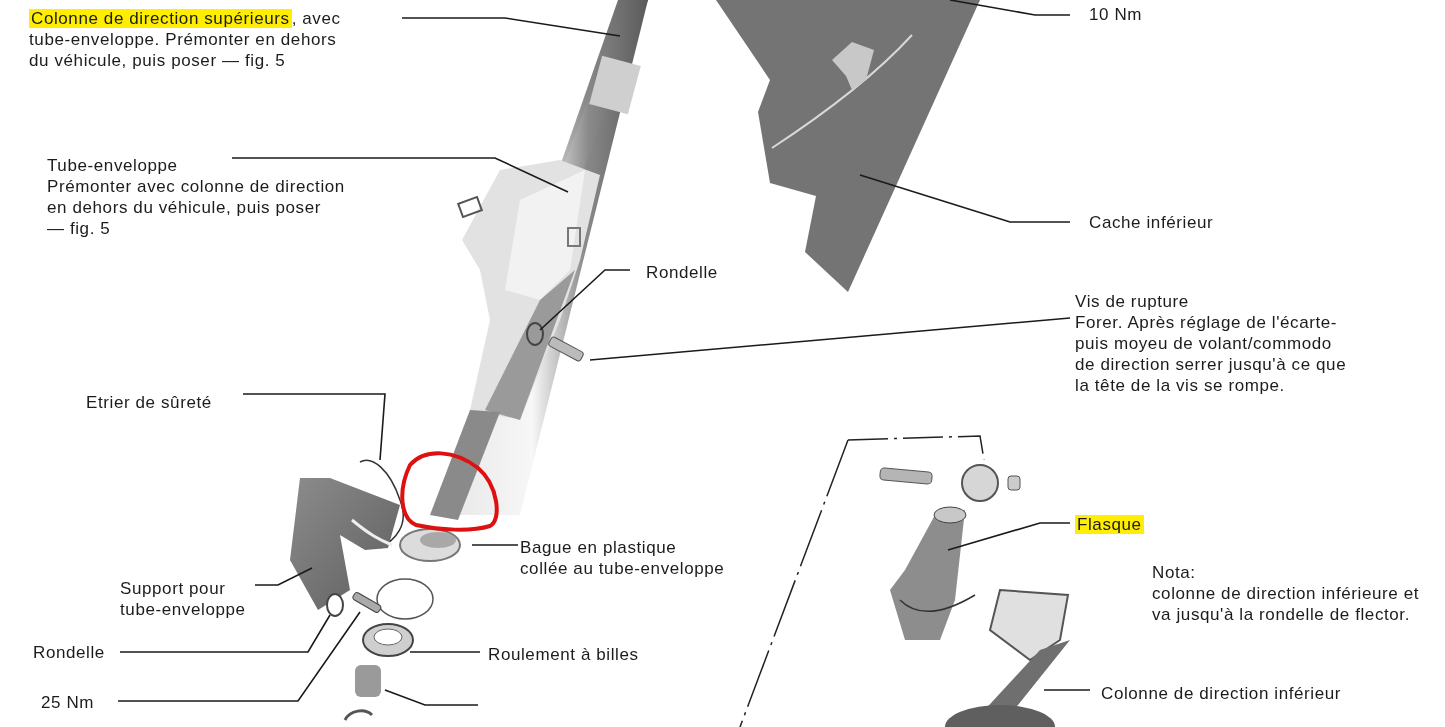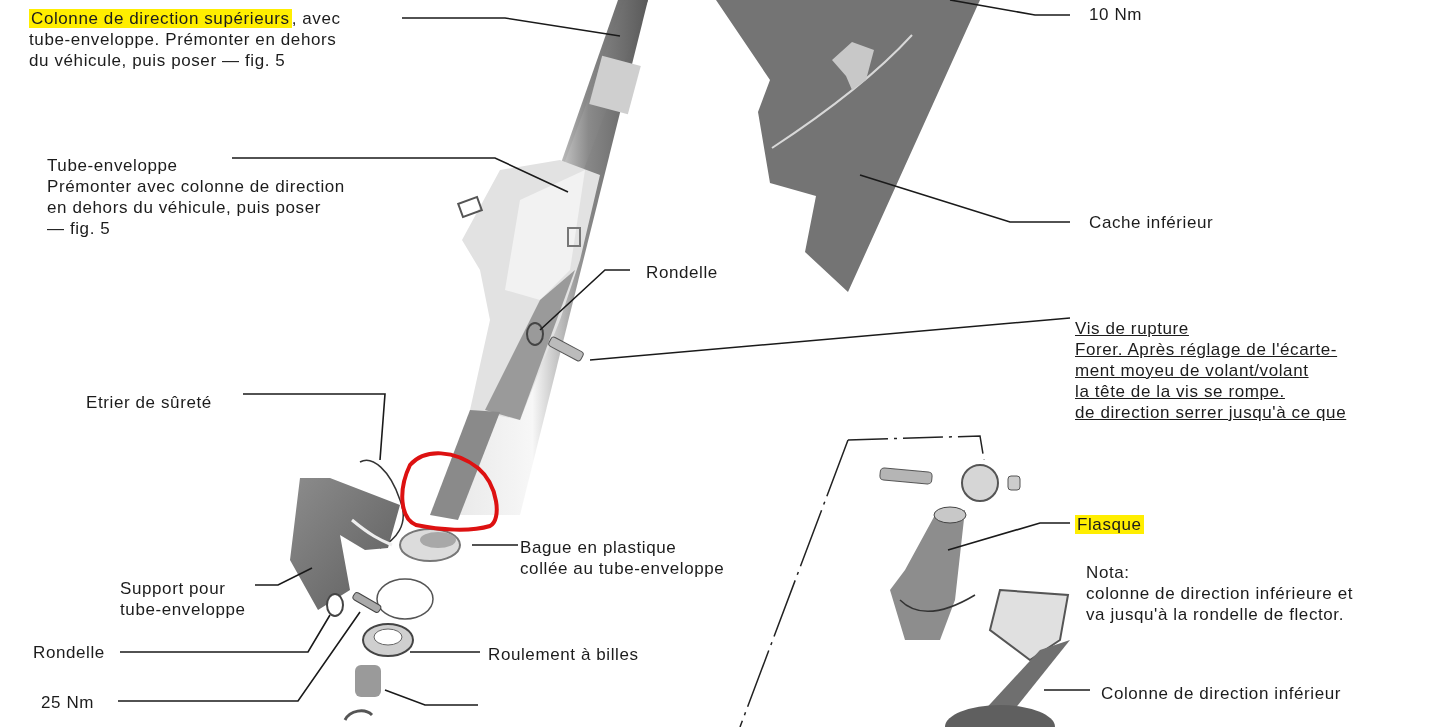--- a/index.html
+++ b/index.html
@@ -131,26 +131,26 @@
 </div>
 
 <div class="label" style="left:1089px;top:212px;">
   <span class="title">Cache inférieur</span>
 </div>
 
 <div class="label" style="left:646px;top:262px;">
   <span class="title">Rondelle</span>
 </div>
 
-<div class="label" style="left:1075px;top:318px;text-decoration:underline;">
+<div class="label" style="left:1075px;top:291px;">
   <span class="title">Vis de rupture</span>
   <span class="sub">Forer. Après réglage de l'écarte-</span>
-  <span class="sub">ment moyeu de volant/volant</span>
+  <span class="sub">puis moyeu de volant/commodo</span>
+  <span class="sub">de direction serrer jusqu'à ce que</span>
   <span class="sub">la tête de la vis se rompe.</span>
-  <span class="sub">de direction serrer jusqu'à ce que</span>
 </div>
 
 <div class="label" style="left:86px;top:392px;">
   <span class="title">Etrier de sûreté</span>
 </div>
 
 <div class="label" style="left:520px;top:537px;">
   <span class="title">Bague en plastique</span>
   <span class="sub">collée au tube-enveloppe</span>
 </div>
@@ -173,21 +173,21 @@
 </div>
 
 <div class="label" style="left:486px;top:725px;">
   <span class="title">Bague d'écartement</span>
 </div>
 
 <div class="label" style="left:1075px;top:514px;">
   <span class="title hl">Flasque</span>
 </div>
 
-<div class="label" style="left:1086px;top:562px;">
+<div class="label" style="left:1152px;top:562px;">
   <span class="title">Nota:</span>
   <span class="sub">colonne de direction inférieure et</span>
   <span class="sub">va jusqu'à la rondelle de flector.</span>
 </div>
 
 <div class="label" style="left:1101px;top:683px;">
   <span class="title">Colonne de direction inférieur</span>
 </div>
 
 </body></html>

